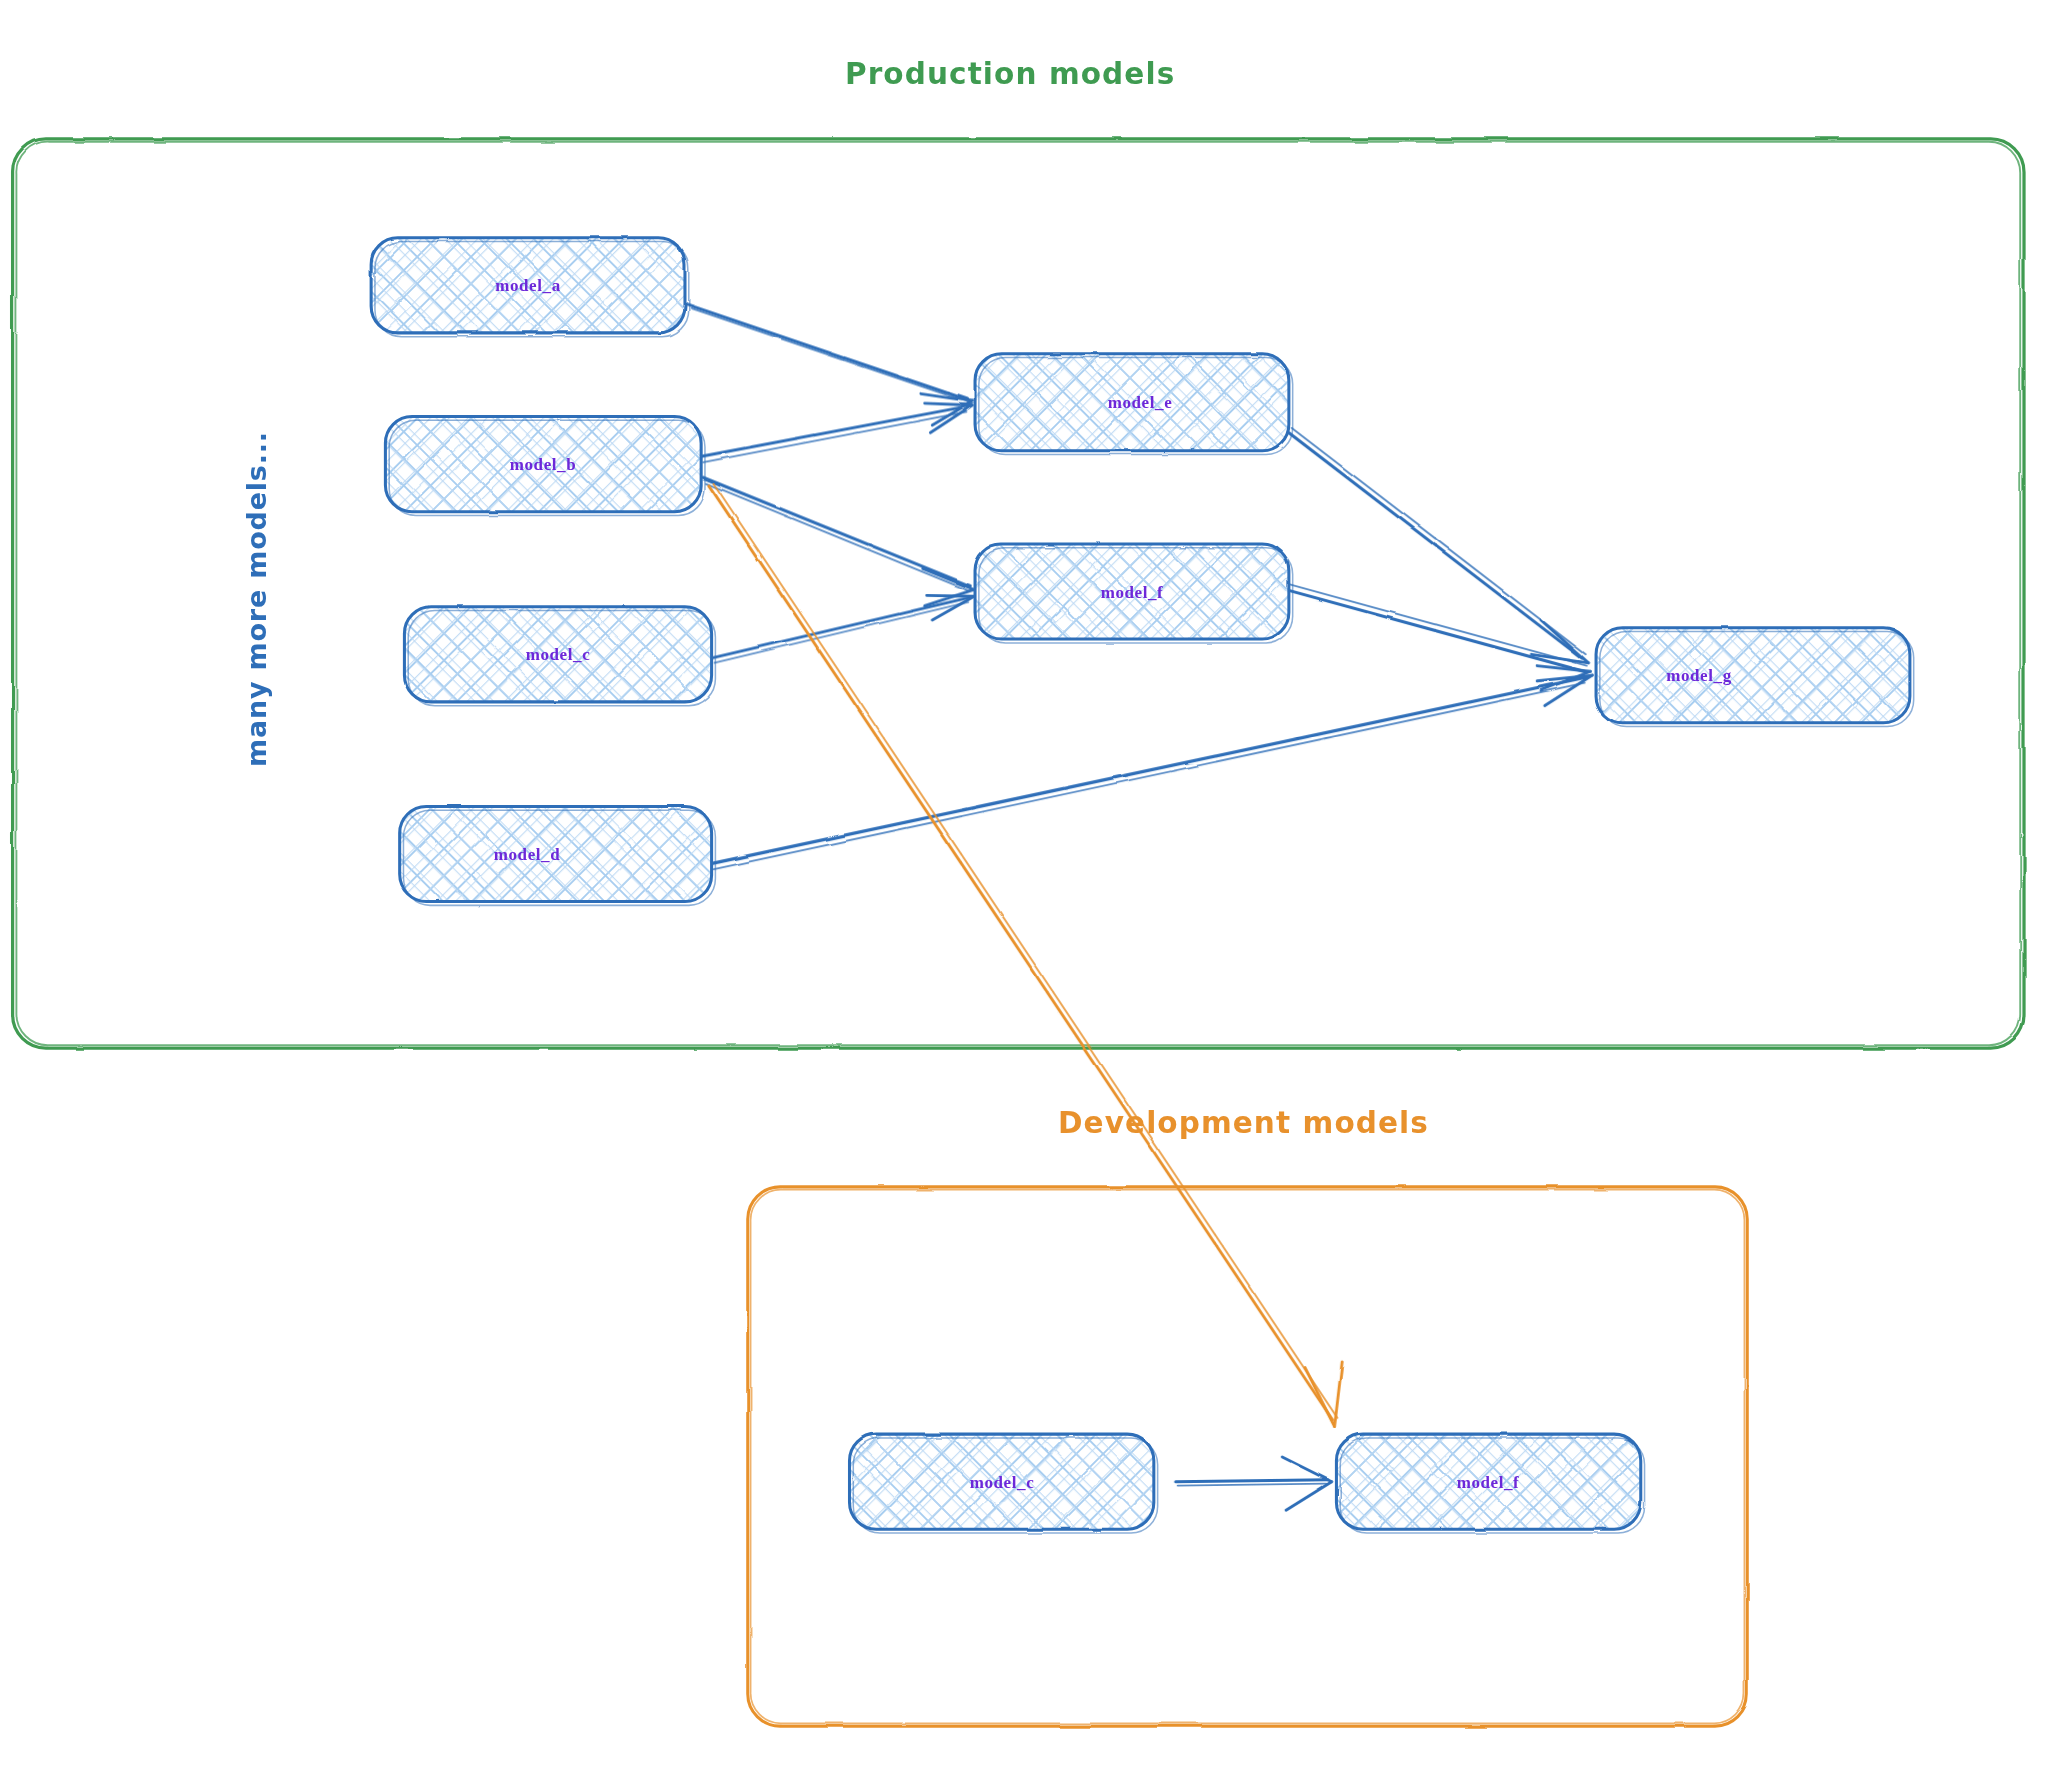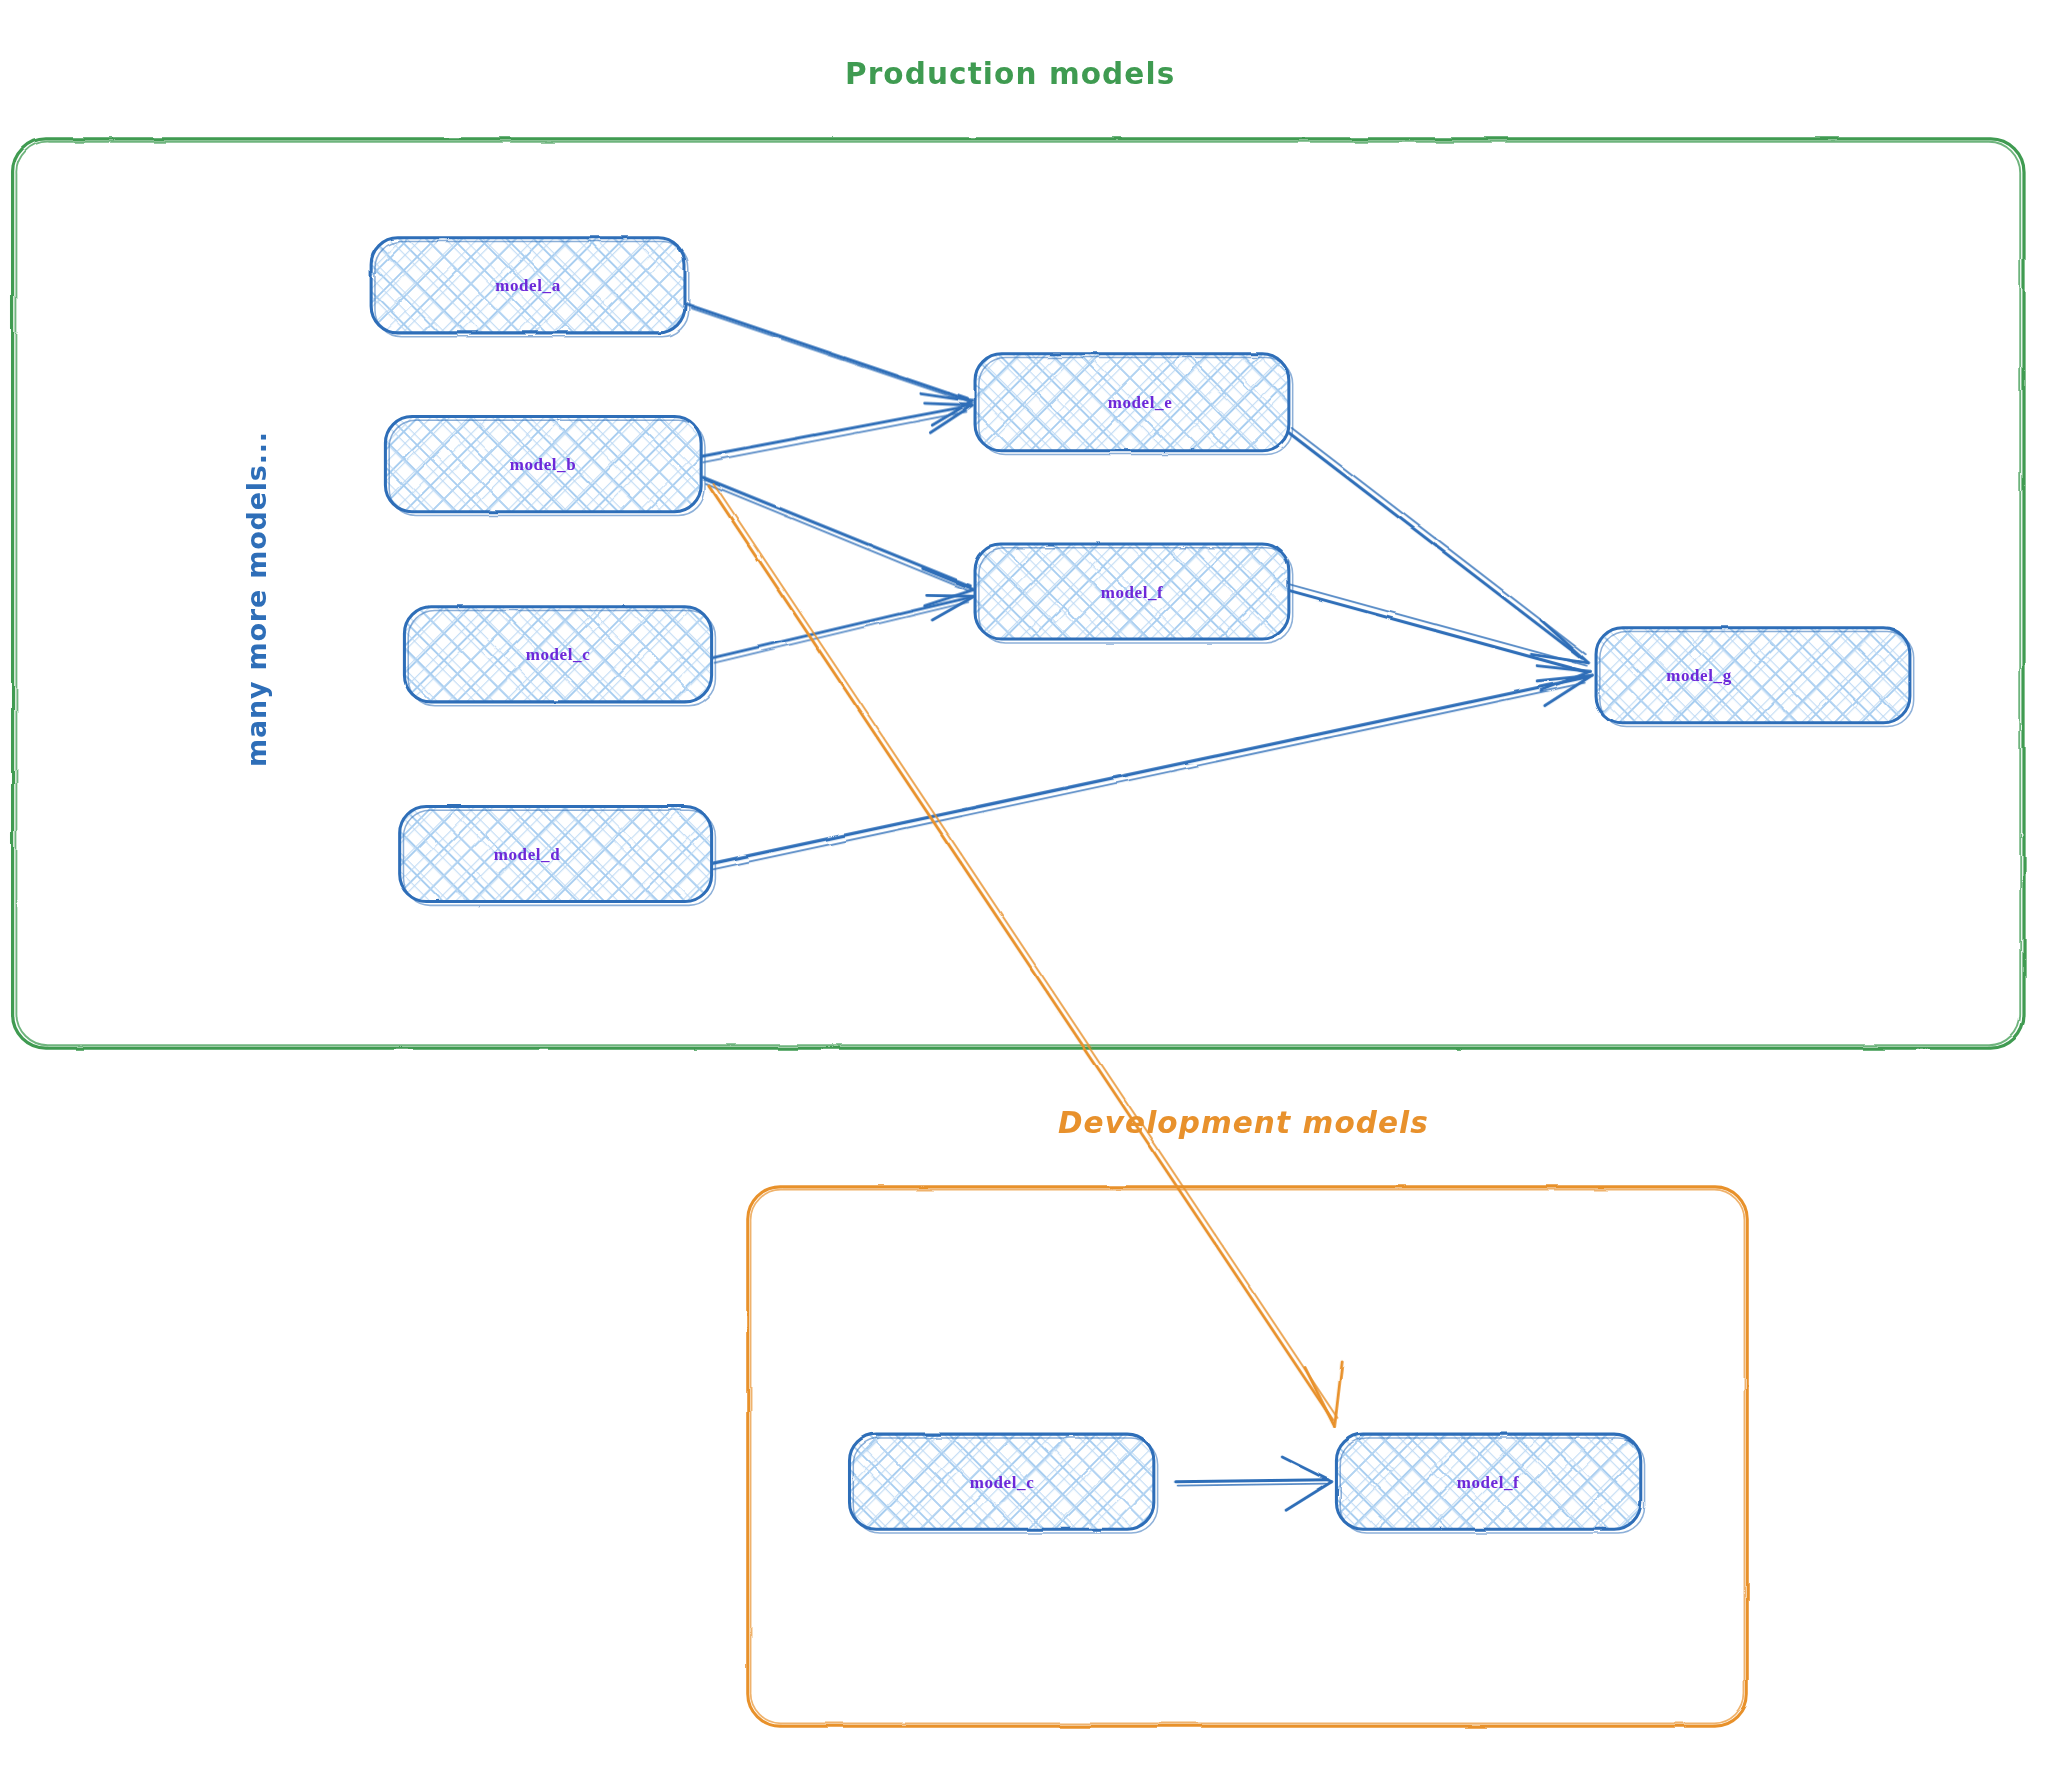--- a/index.html
+++ b/index.html
@@ -223,21 +223,21 @@
         <rect x="1405" y="1508" width="320" height="100" rx="28" ry="28" fill="url(#xhatch)"></rect>
         <rect x="1405" y="1508" width="320" height="100" rx="28" ry="28" fill="url(#xhatch2)"></rect>
         <rect x="1405" y="1508" width="320" height="100" rx="28" ry="28" fill="none" stroke="#2e6eb8" stroke-width="3.2"></rect>
         <rect x="1409" y="1512" width="320" height="100" rx="28" ry="28" fill="none" stroke="#2e6eb8" stroke-width="1.6" opacity="0.55"></rect>
       </g>
     </g>
   </svg>
 
   <div class="grp-title" style="left:845px; top:57px; color:#3f9b51;">Production models</div>
 
-  <div class="grp-title" style="left:1058px; top:1106px; color:#e8912c;font-style:italic;">Development models</div>
+  <div class="grp-title" style="left:1058px; top:1106px; color:#e8912c;">Development models</div>
 
   <div class="side-note" style="left:241px; top:767px; transform: rotate(-90deg);">many more models...</div>
 
   <div class="node-label" style="left:528px; top:286px;">model_a</div>
   <div class="node-label" style="left:543px; top:465px;">model_b</div>
   <div class="node-label" style="left:558px; top:655px;">model_c</div>
   <div class="node-label" style="left:527px; top:855px;">model_d</div>
   <div class="node-label" style="left:1132px; top:403px;margin-left:8px;">model_e</div>
   <div class="node-label" style="left:1132px; top:593px;">model_f</div>
   <div class="node-label" style="left:1699px; top:676px;">model_g</div>

